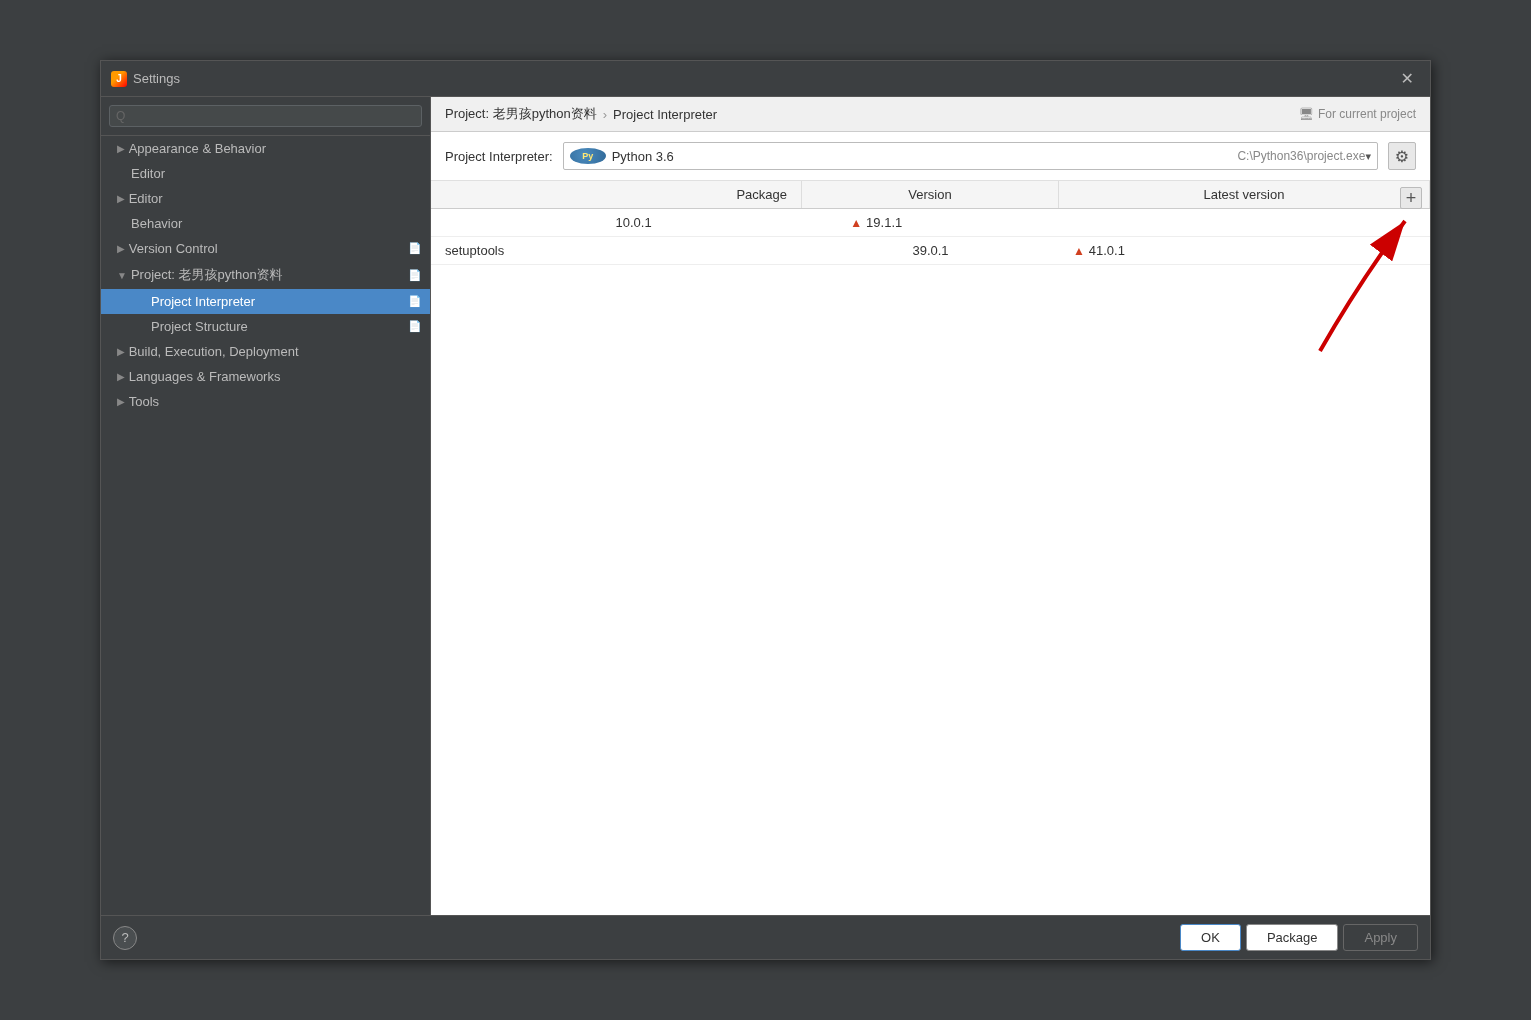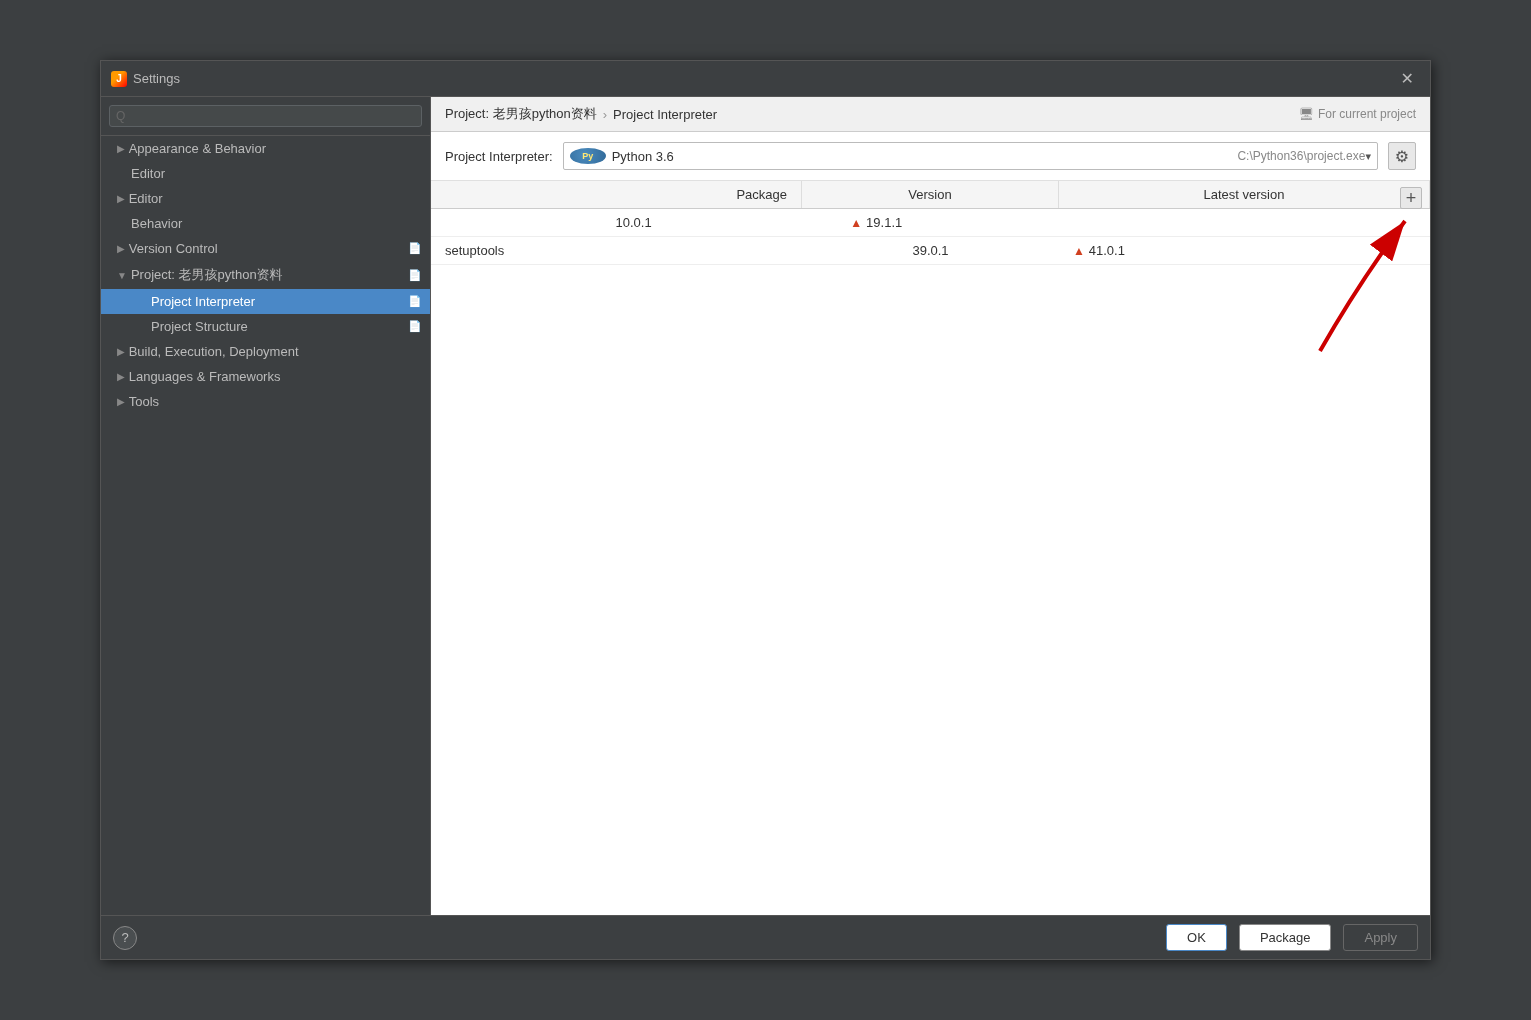--- a/index.html
+++ b/index.html
@@ -298,21 +298,21 @@
       background: #4a4e50;
       color: #bbb;
       display: flex;
       align-items: center;
       justify-content: center;
       font-size: 13px;
       cursor: pointer;
     }
     .dialog-btns {
       display: flex;
-      gap: 12px;
+      gap: 5px;
     }
     .btn {
       padding: 5px 20px;
       border: 1px solid #888;
       border-radius: 3px;
       cursor: pointer;
       font-size: 13px;
     }
     .btn-ok {
       background: #fff;

